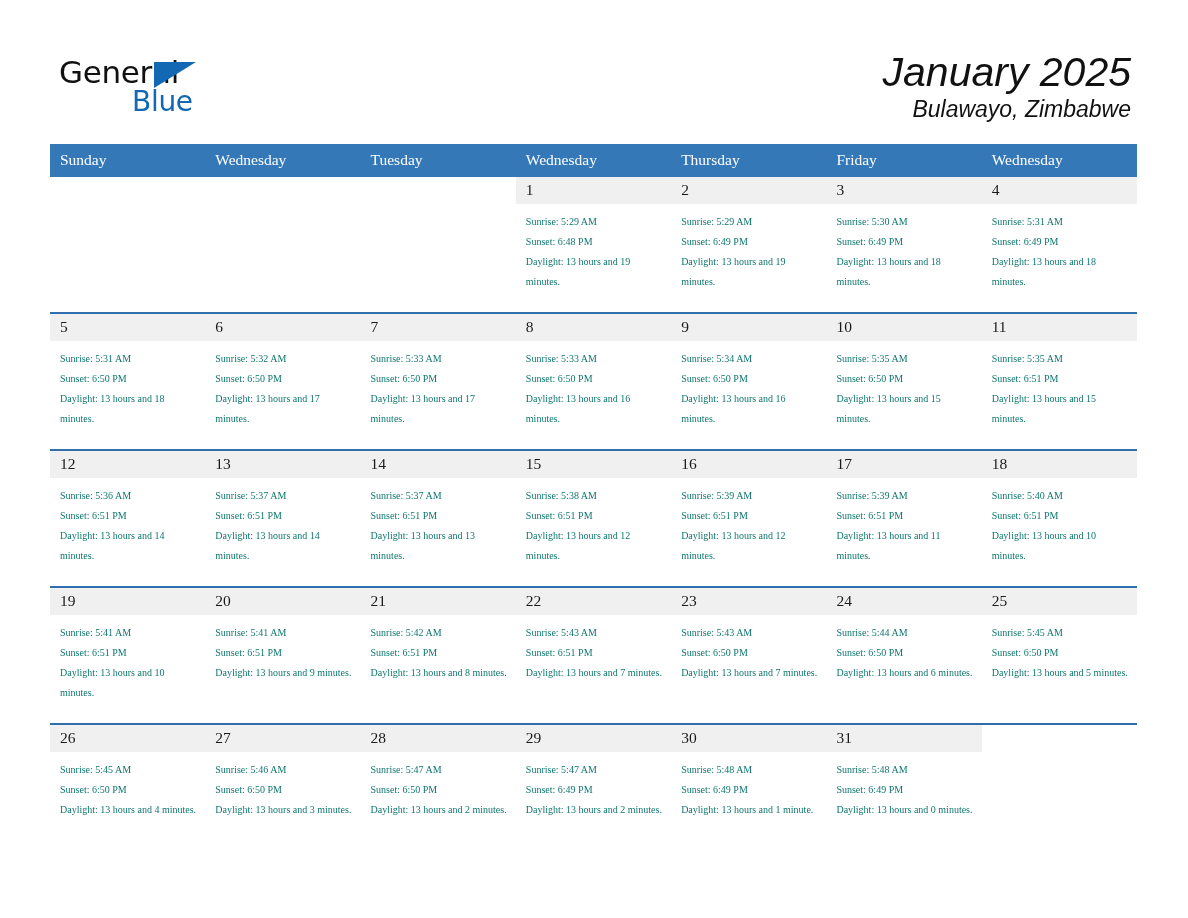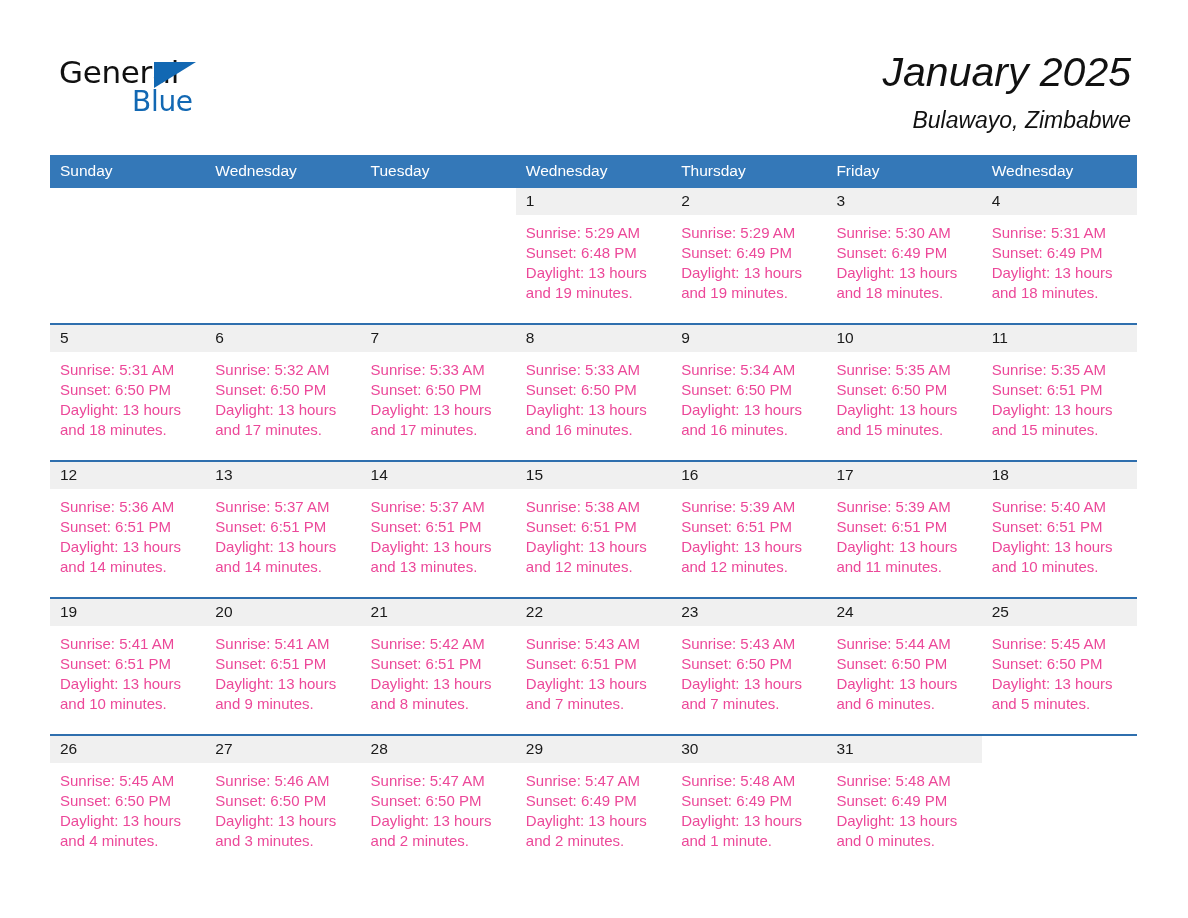--- a/index.html
+++ b/index.html
@@ -75,37 +75,38 @@
   }
   .title-main {
     font-size: 41px;
     font-weight: 400;
     color: #111111;
     letter-spacing: 0px;
     line-height: 1.15;
     white-space: nowrap;
   }
   .title-sub {
-    margin-top: 11px;
+    margin-top: 0;
     font-size: 23px;
     font-weight: 400;
     color: #111111;
     line-height: 1.15;
     white-space: nowrap;
   }
 
   
   .calendar {
     margin: 21px 51px 0 50px;
     width: 1087px;
   }
   .cal-table {
     width: 100%;
     border-collapse: collapse;
     table-layout: fixed;
+    font-family: Liberation Serif, serif;
   }
   .cal-table th {
     background: #3478b8;
     color: #ffffff;
     font-size: 15.5px;
     font-weight: 400;
     text-align: left;
     padding: 7px 0 8px 10px;
     height: 17px;
     box-sizing: content-box;
@@ -143,23 +144,23 @@
     box-sizing: content-box;
   }
   .cell.blank {
     background: #ffffff;
   }
   .cell.blank .daynum {
     background: #ffffff;
   }
   .info {
     padding: 8px 8px 0 10px;
-    font-size: 15px;
+    font-size: 10px;
     line-height: 20px;
-    color: #ec4899;
+    color: #0f766e;
   }
   .info div { white-space: nowrap; }
   .info .daylight { white-space: normal; }
 </style>
 </head>
 <body>
 
 <div class="page">
 
   <div class="top">

